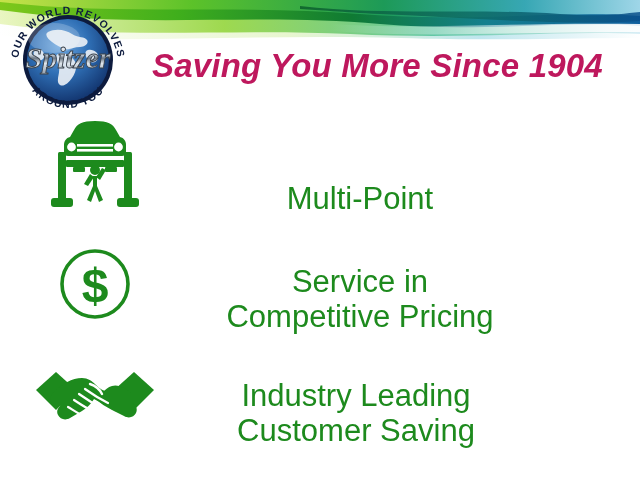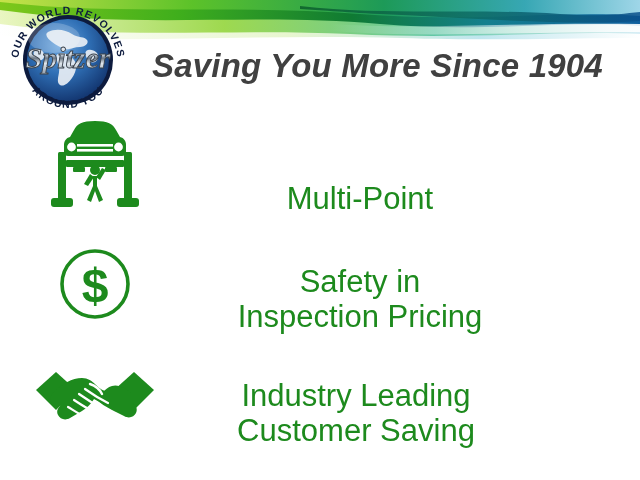--- a/index.html
+++ b/index.html
@@ -51,21 +51,21 @@
     left: 152px;
     top: 44px;
     width: 488px;
     height: 44px;
     display: flex;
     align-items: center;
     justify-content: flex-start;
     font-size: 33px;
     font-weight: bold;
     font-style: italic;
-    color: #404040;
+    color: #be185d;
     letter-spacing: 0.2px;
     white-space: nowrap;
   }
 
   
   .features {
     position: absolute;
     left: 0;
     top: 108px;
     width: 640px;
@@ -249,22 +249,22 @@
     </div>
 
     <div class="feature-row row-2">
       <div class="feature-icon">
         <svg width="78" height="78" viewBox="0 0 78 78">
           <circle cx="39" cy="39" r="33" fill="none" stroke="#1d8a1d" stroke-width="3.6"></circle>
           <text x="39" y="57" text-anchor="middle" font-family="'Liberation Sans', sans-serif" font-size="48" font-weight="bold" fill="#1d8a1d">$</text>
         </svg>
       </div>
       <div class="feature-text">
-        <span class="line">Safety in</span>
-        <span class="line">Inspection Pricing</span>
+        <span class="line">Service in</span>
+        <span class="line">Competitive Pricing</span>
       </div>
     </div>
 
     <div class="feature-row row-3">
       <div class="feature-icon">
         <svg width="122" height="84" viewBox="0 0 122 84" fill="#1d8a1d">
 
           <path d="M2,34 L22,16 L42,34 L22,54 Z"></path>
 
           <path d="M120,34 L100,16 L80,34 L100,54 Z"></path>

